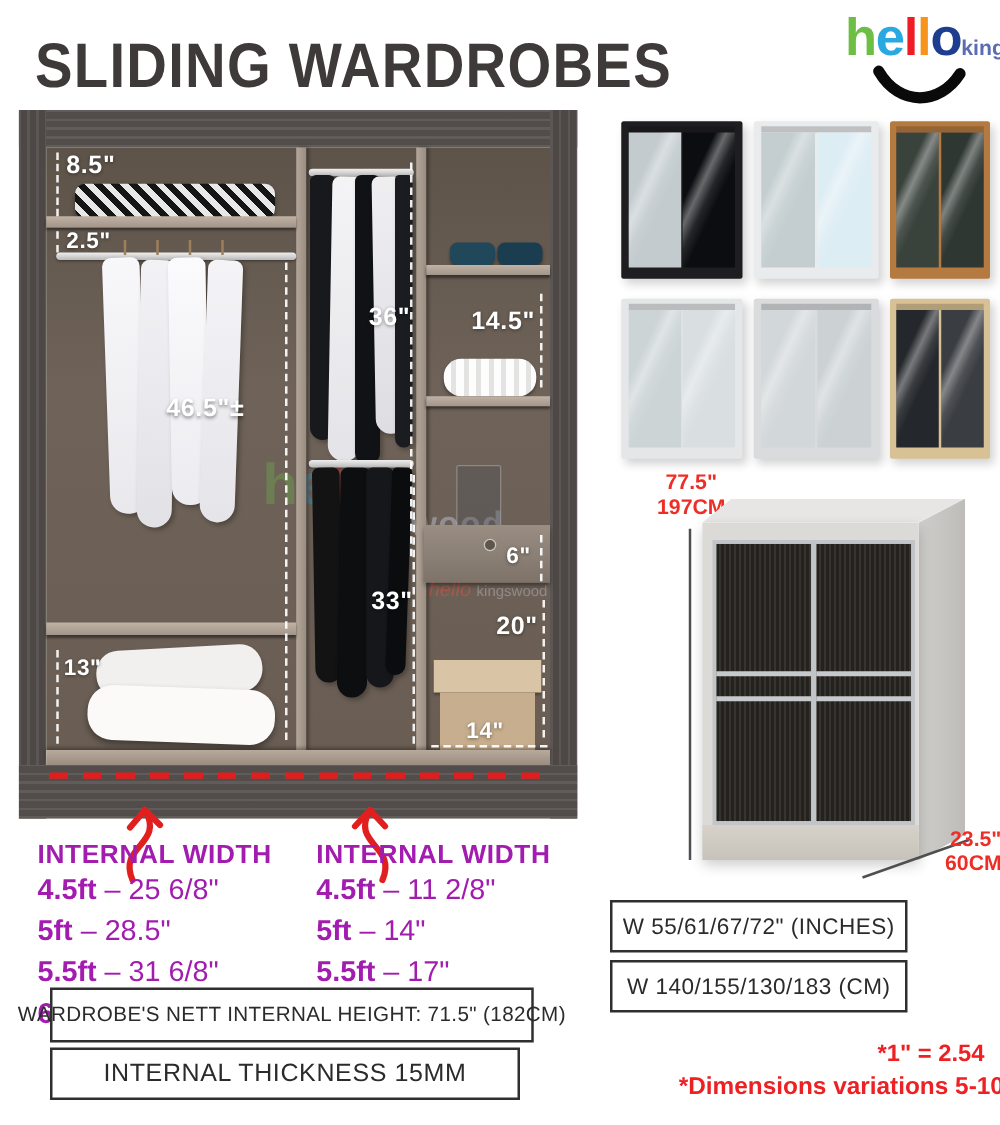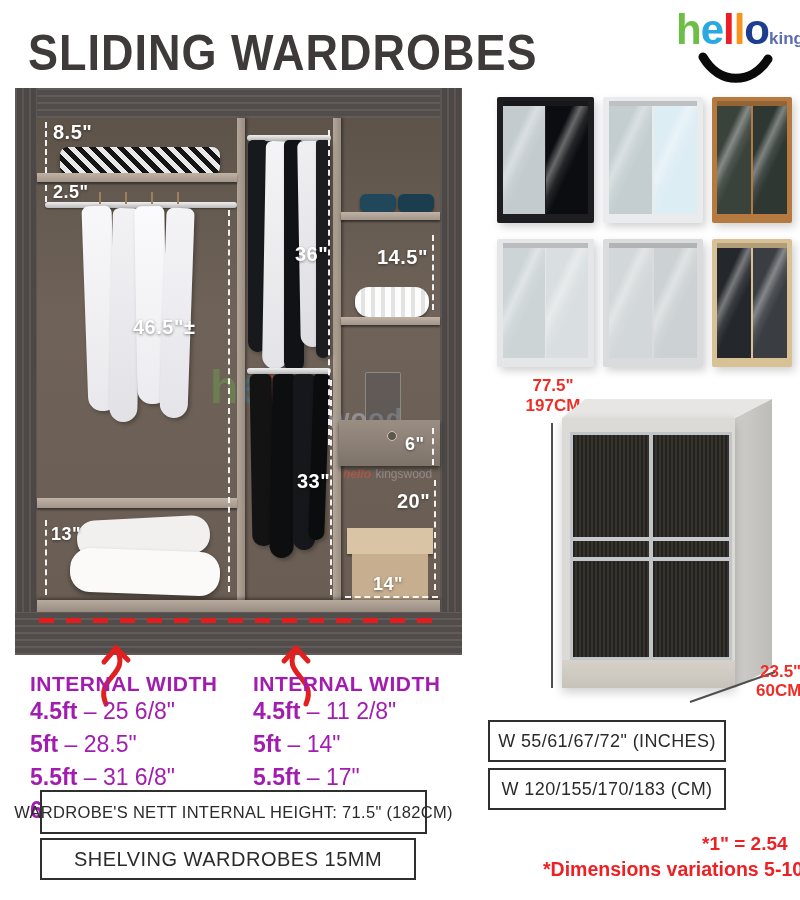--- a/index.html
+++ b/index.html
@@ -20,21 +20,21 @@
   .rod{background:linear-gradient(180deg,#efefef,#b9b9b9);border-radius:3px;box-shadow:0 1px 2px rgba(0,0,0,.4);}
   .hook{width:2px;background:#9c7f5d;}
   .garment{border-radius:7px 7px 14px 14px;box-shadow:2px 2px 4px rgba(0,0,0,.3);}
   .mlabel{color:#fff;font-size:18px;font-weight:600;letter-spacing:.5px;text-shadow:0 1px 3px rgba(0,0,0,.45);white-space:nowrap;}
   .vdash{width:0;border-left:2px dashed rgba(255,255,255,.92);}
   .hdash{height:0;border-top:2px dashed rgba(255,255,255,.92);}
   .floor{background:linear-gradient(180deg,#b7aa9d,#998c80);box-shadow:0 -2px 3px rgba(0,0,0,.35);}
   .reddash{height:5px;background:repeating-linear-gradient(90deg,#e21d1d 0 15px,transparent 15px 27px);}
   .wm-big span{font-size:46px;font-weight:800;opacity:.30;}
   .wm-name{font-size:27px;font-weight:600;color:rgba(205,215,240,.40);letter-spacing:1px;}
-  .wm-tinybrand{font-size:12px;font-weight:700;font-style:italic;color:rgba(240,80,60,.45);}
+  .wm-tinybrand{font-size:16px;font-weight:400;font-style:italic;color:rgba(240,80,60,.45);}
   .wm-tinyname{font-size:12px;color:rgba(215,215,235,.35);}
   
   .red{color:#a21caf;}
   .iw-head{font-size:21px;font-weight:600;letter-spacing:.5px;white-space:nowrap;}
   .iw-row{font-size:23px;font-weight:500;white-space:nowrap;line-height:33px;}
   .iw-row b{font-weight:800;}
   
   .infobox{border:2px solid #2f2f2f;color:#2b2b2b;display:flex;align-items:center;justify-content:center;white-space:nowrap;background:#fff;}
   
   .thumbs{left:497px;top:97px;width:300px;height:270px;display:grid;
@@ -169,21 +169,21 @@
   </div>
   <div class="abs red iw-head" style="left:253px;top:672px;">INTERNAL WIDTH</div>
   <div class="abs" style="left:253px;top:695px;">
     <div class="iw-row red"><b>4.5ft</b> <span>–</span> <span>11 2/8"</span></div>
     <div class="iw-row red"><b>5ft</b> <span>–</span> <span>14"</span></div>
     <div class="iw-row red"><b>5.5ft</b> <span>–</span> <span>17"</span></div>
     <div class="iw-row red"><b>6ft</b> <span>–</span> <span>19 6/8"</span></div>
   </div>
 
   <div class="abs infobox" style="left:40px;top:790px;width:383px;height:40px;font-size:16.5px;letter-spacing:.3px;">WARDROBE'S NETT INTERNAL HEIGHT: 71.5" (182CM)</div>
-  <div class="abs infobox" style="left:40px;top:838px;width:372px;height:38px;font-size:20px;letter-spacing:.5px;">SHELVING WARDROBES 15MM</div>
+  <div class="abs infobox" style="left:40px;top:838px;width:372px;height:38px;font-size:20px;letter-spacing:.5px;">INTERNAL THICKNESS 15MM</div>
 
   <div class="abs thumbs">
       <div class="thumb" style="background: rgb(30, 30, 33);">
         <div class="door dl" style="background: rgb(195, 203, 207);"></div>
         <div class="door dr" style="background: rgb(12, 13, 16);"></div>
       </div>
       <div class="thumb" style="background: rgb(233, 235, 236);">
         <div class="door dl" style="background: rgb(196, 206, 209);"></div>
         <div class="door dr" style="background: rgb(221, 237, 244);"></div>
       </div>
@@ -228,18 +228,18 @@
       <div class="abs" style="left:0;top:242px;width:173px;height:28px;background:linear-gradient(180deg,#d6d1c9,#c7c2ba);"></div>
     </div>
     <svg class="abs" style="left:190px;top:284px;" width="120" height="50" viewBox="0 0 120 50">
       <line x1="10" y1="42" x2="95" y2="12" stroke="#4f4f4f" stroke-width="2"></line>
     </svg>
     <div class="abs redlabel" style="left:270px;top:286px;">23.5"</div>
     <div class="abs redlabel" style="left:266px;top:305px;">60CM</div>
   </div>
 
   <div class="abs infobox" style="left:488px;top:720px;width:234px;height:38px;font-size:18px;letter-spacing:.4px;">W 55/61/67/72" (INCHES)</div>
-  <div class="abs infobox" style="left:488px;top:768px;width:234px;height:38px;font-size:18px;letter-spacing:.4px;">W 120/155/170/183 (CM)</div>
+  <div class="abs infobox" style="left:488px;top:768px;width:234px;height:38px;font-size:18px;letter-spacing:.4px;">W 140/155/130/183 (CM)</div>
 
   <div class="abs note" style="left:702px;top:833px;font-size:19px;">*1" = 2.54</div>
   <div class="abs note" style="left:543px;top:858px;font-size:19.5px;">*Dimensions variations 5-10%</div>
 
 </div>
 
 </body></html>

